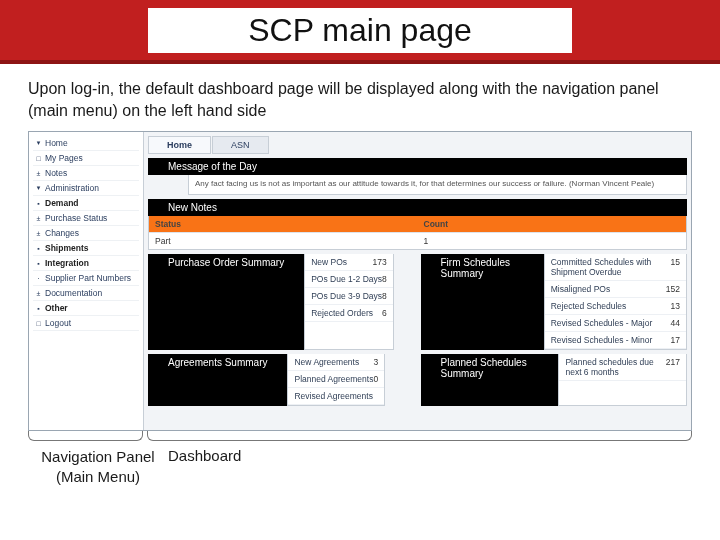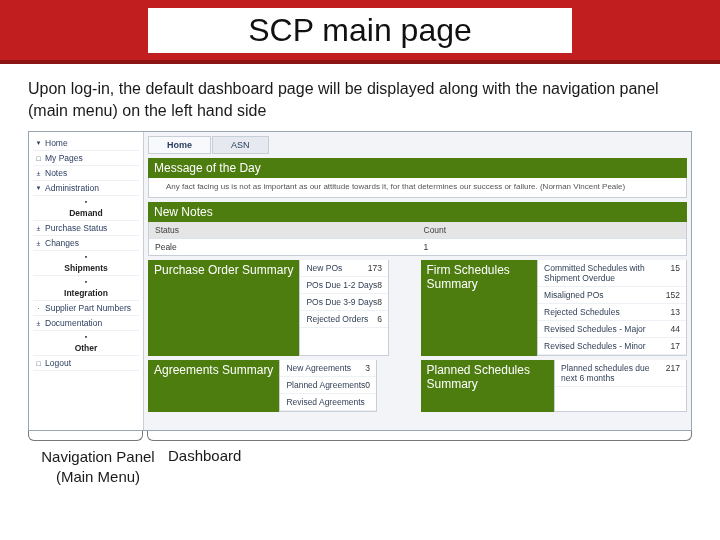--- a/index.html
+++ b/index.html
@@ -57,63 +57,64 @@
     font-size: 8.5px;
     color: #2b3e5f;
   }
   .nav-item .tw {
     display: inline-block;
     width: 7px;
     text-align: center;
     color: #2b3e5f;
     font-size: 7px;
   }
-  .nav-item.bold { font-weight: bold; color: #222; flex-direction: column; }
+  .nav-item.bold { font-weight: bold; color: #222; }
   .dash {
     flex: 1;
     display: flex;
     flex-direction: column;
     padding: 4px;
     gap: 4px;
   }
   .tabs-row { display: flex; gap: 1px; }
   .tab {
     padding: 3px 18px;
     font-size: 9px;
     background: #e6eaf0;
     border: 1px solid #c7ced6;
     color: #2b3e5f;
   }
   .tab.active { background: #f7f9fc; font-weight: bold; }
   .sect-h {
-    background: #4d7c0f;
+    background: #000000;
     color: #fff;
-    font-size: 12px;
-    padding: 3px 6px;
+    font-size: 10px;
+    padding: 3px 20px;
   }
   .sect-b {
     background: #fff;
     border: 1px solid #c7ced6;
     border-top: none;
   }
   .motd {
     font-size: 8px;
     color: #555;
-    padding: 4px 17px;
+    padding: 4px 6px;
     line-height: 1.3;
+    margin-left: 40px;
   }
   .notes-head, .notes-row {
     display: flex;
     font-size: 8.5px;
   }
   .notes-head > div, .notes-row > div {
     flex: 1;
     padding: 3px 6px;
   }
-  .notes-head { border-bottom: 1px solid #dde3ea; color: #444; font-weight: normal; background:#e5e5e5;}
+  .notes-head { border-bottom: 1px solid #dde3ea; color: #444; font-weight: bold; background:#f97316;}
   .two-col { display: flex; gap: 6px; }
   .col { flex: 1; display: flex; flex-direction: row; }
   .row-line {
     display: flex;
     justify-content: space-between;
     padding: 3px 6px;
     border-bottom: 1px solid #edf0f4;
     font-size: 8.5px;
     color: #2f3e55;
   }
@@ -219,21 +220,21 @@
     </div>
 
     <div>
       <div class="sect-h">New Notes</div>
       <div class="sect-b">
         <div class="notes-head">
           <div>Status</div>
           <div>Count</div>
         </div>
         <div class="notes-row">
-          <div>Peale</div>
+          <div>Part</div>
           <div>1</div>
         </div>
       </div>
     </div>
 
     <div class="two-col">
       <div class="col">
         <div class="sect-h">Purchase Order Summary</div>
         <div class="sect-b">
           <div class="row-line">

